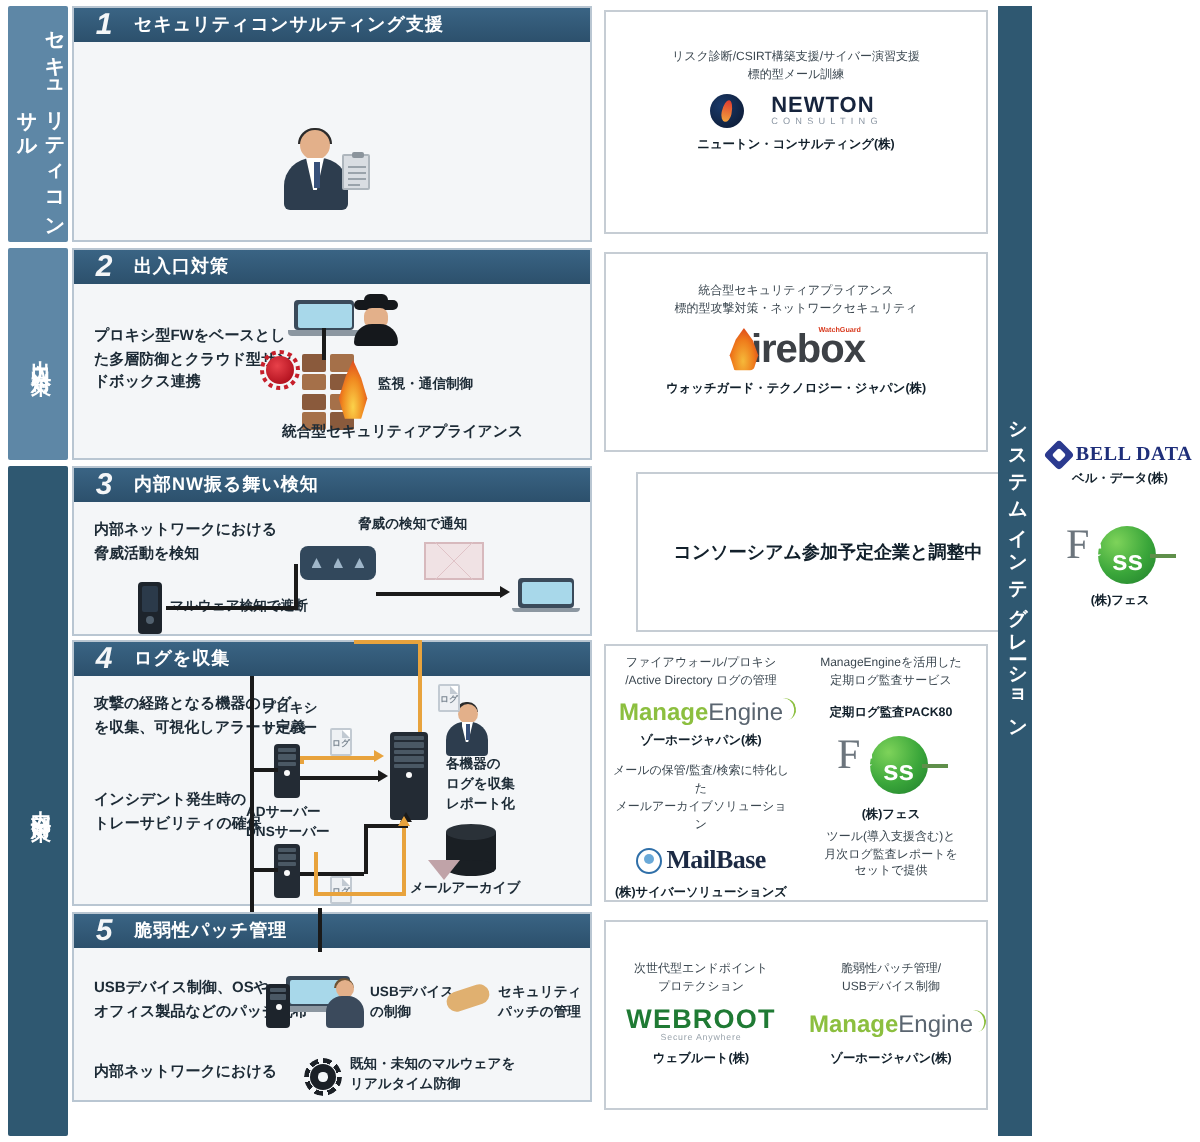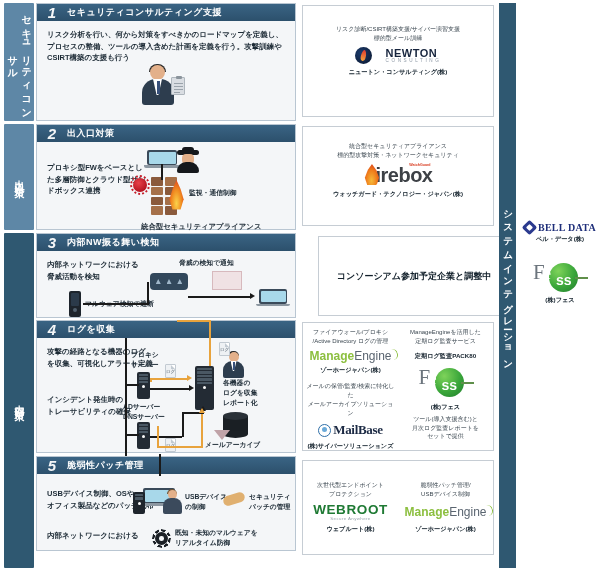--- a/index.html
+++ b/index.html
@@ -331,21 +331,20 @@
   </div>
 
   <div class="col-main">
 
     <div class="section" style="top:3px;height:118px;">
       <div class="sec-head">
         <div class="sec-num">1</div>
         <div class="sec-title">セキュリティコンサルティング支援</div>
       </div>
       <div class="sec-body">
-        <div class="body-text" style="left:10px;top:8px;width:238px;">リスク分析を行い、何から対策をすべきかのロードマップを定義し、プロセスの整備、ツールの導入含めた計画を定義を行う。攻撃訓練やCSIRT構築の支援も行う</div>
 
         <div class="person" style="left:104px;top:44px;">
           <div class="p-hair"></div>
             <div class="p-head"></div>
           <div class="p-body"></div>
             <div class="p-shirt"></div>
             <div class="p-tie"></div>
         </div>
         <div class="clipboard" style="left:134px;top:56px;">
           <div class="clip-line" style="top:5px;"></div>
@@ -384,21 +383,21 @@
             <div class="brick"></div>
           <div class="brick"></div>
             <div class="brick l"></div>
           <div class="brick l"></div>
             <div class="brick"></div>
         </div>
         <div class="flame-lg" style="left:131px;top:38px;width:17px;height:30px;"></div>
         <div class="virus" style="left:96px;top:36px;width:14px;height:14px;"></div>
 
         <div class="cap" style="left:152px;top:46px;">監視・通信制御</div>
-        <div class="cap" style="left:104px;top:69px;font-size:7.4px;margin-top:11px;">統合型セキュリティアプライアンス</div>
+        <div class="cap" style="left:104px;top:69px;font-size:7.4px;">統合型セキュリティアプライアンス</div>
 
         <div class="line-v" style="left:124px;top:22px;height:16px;"></div>
       </div>
     </div>
 
     <div class="section" style="top:233px;height:85px;">
       <div class="sec-head">
         <div class="sec-num">3</div>
         <div class="sec-title">内部NW振る舞い検知</div>
       </div>

